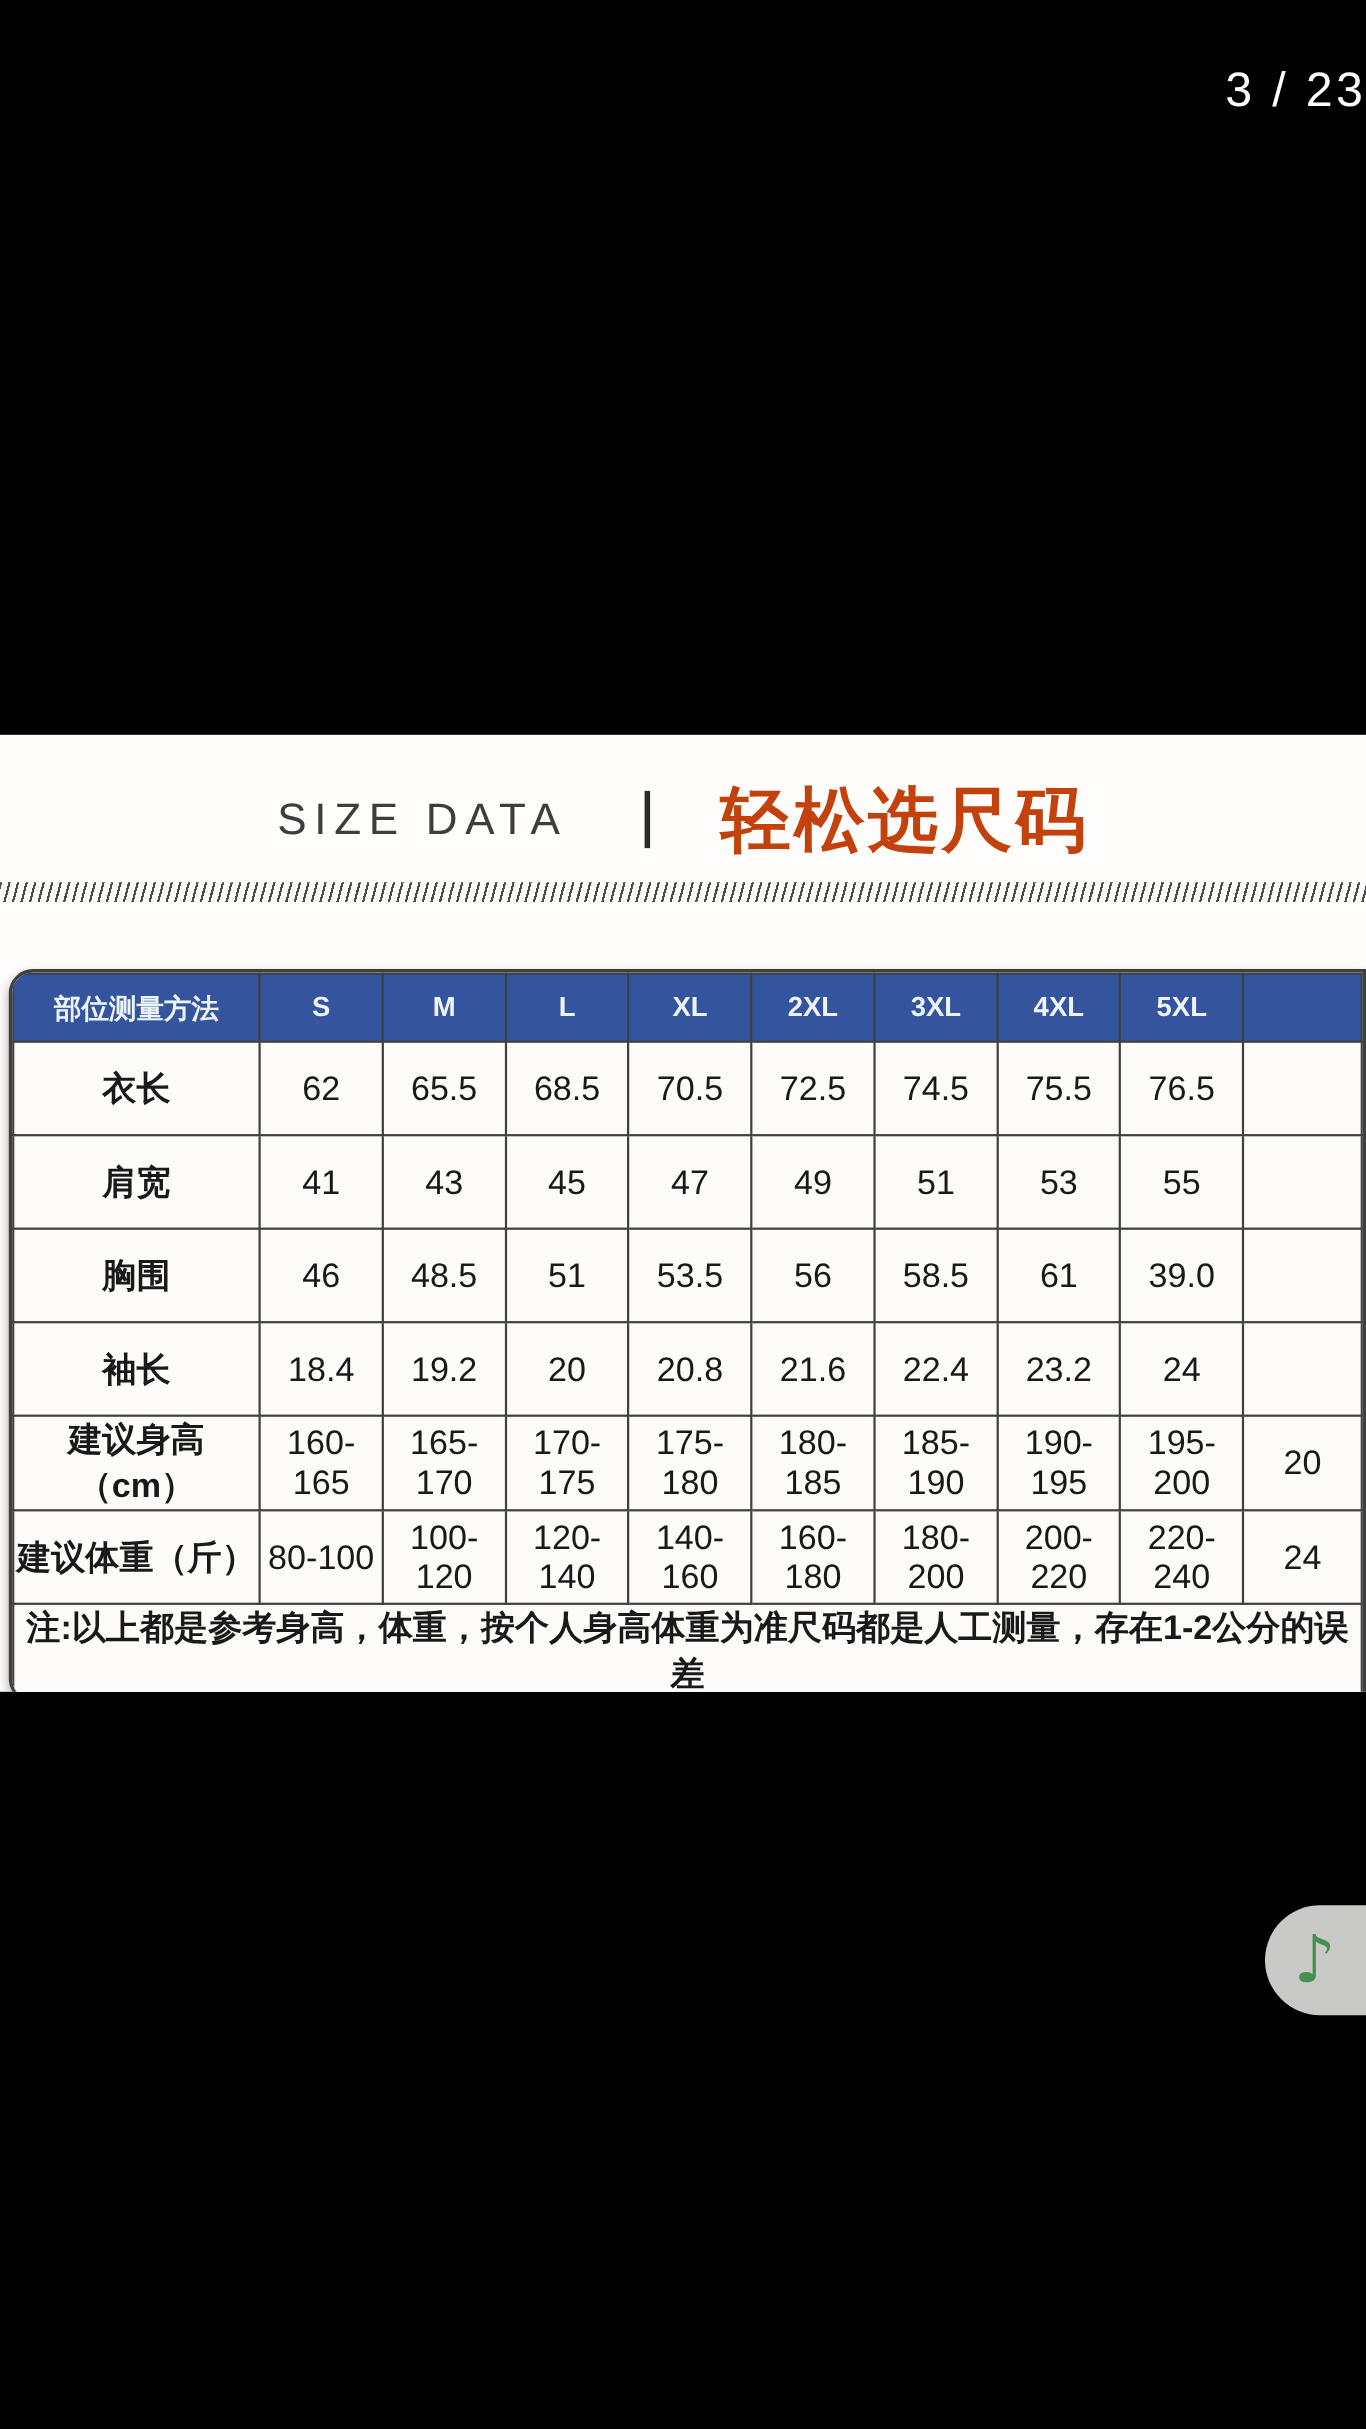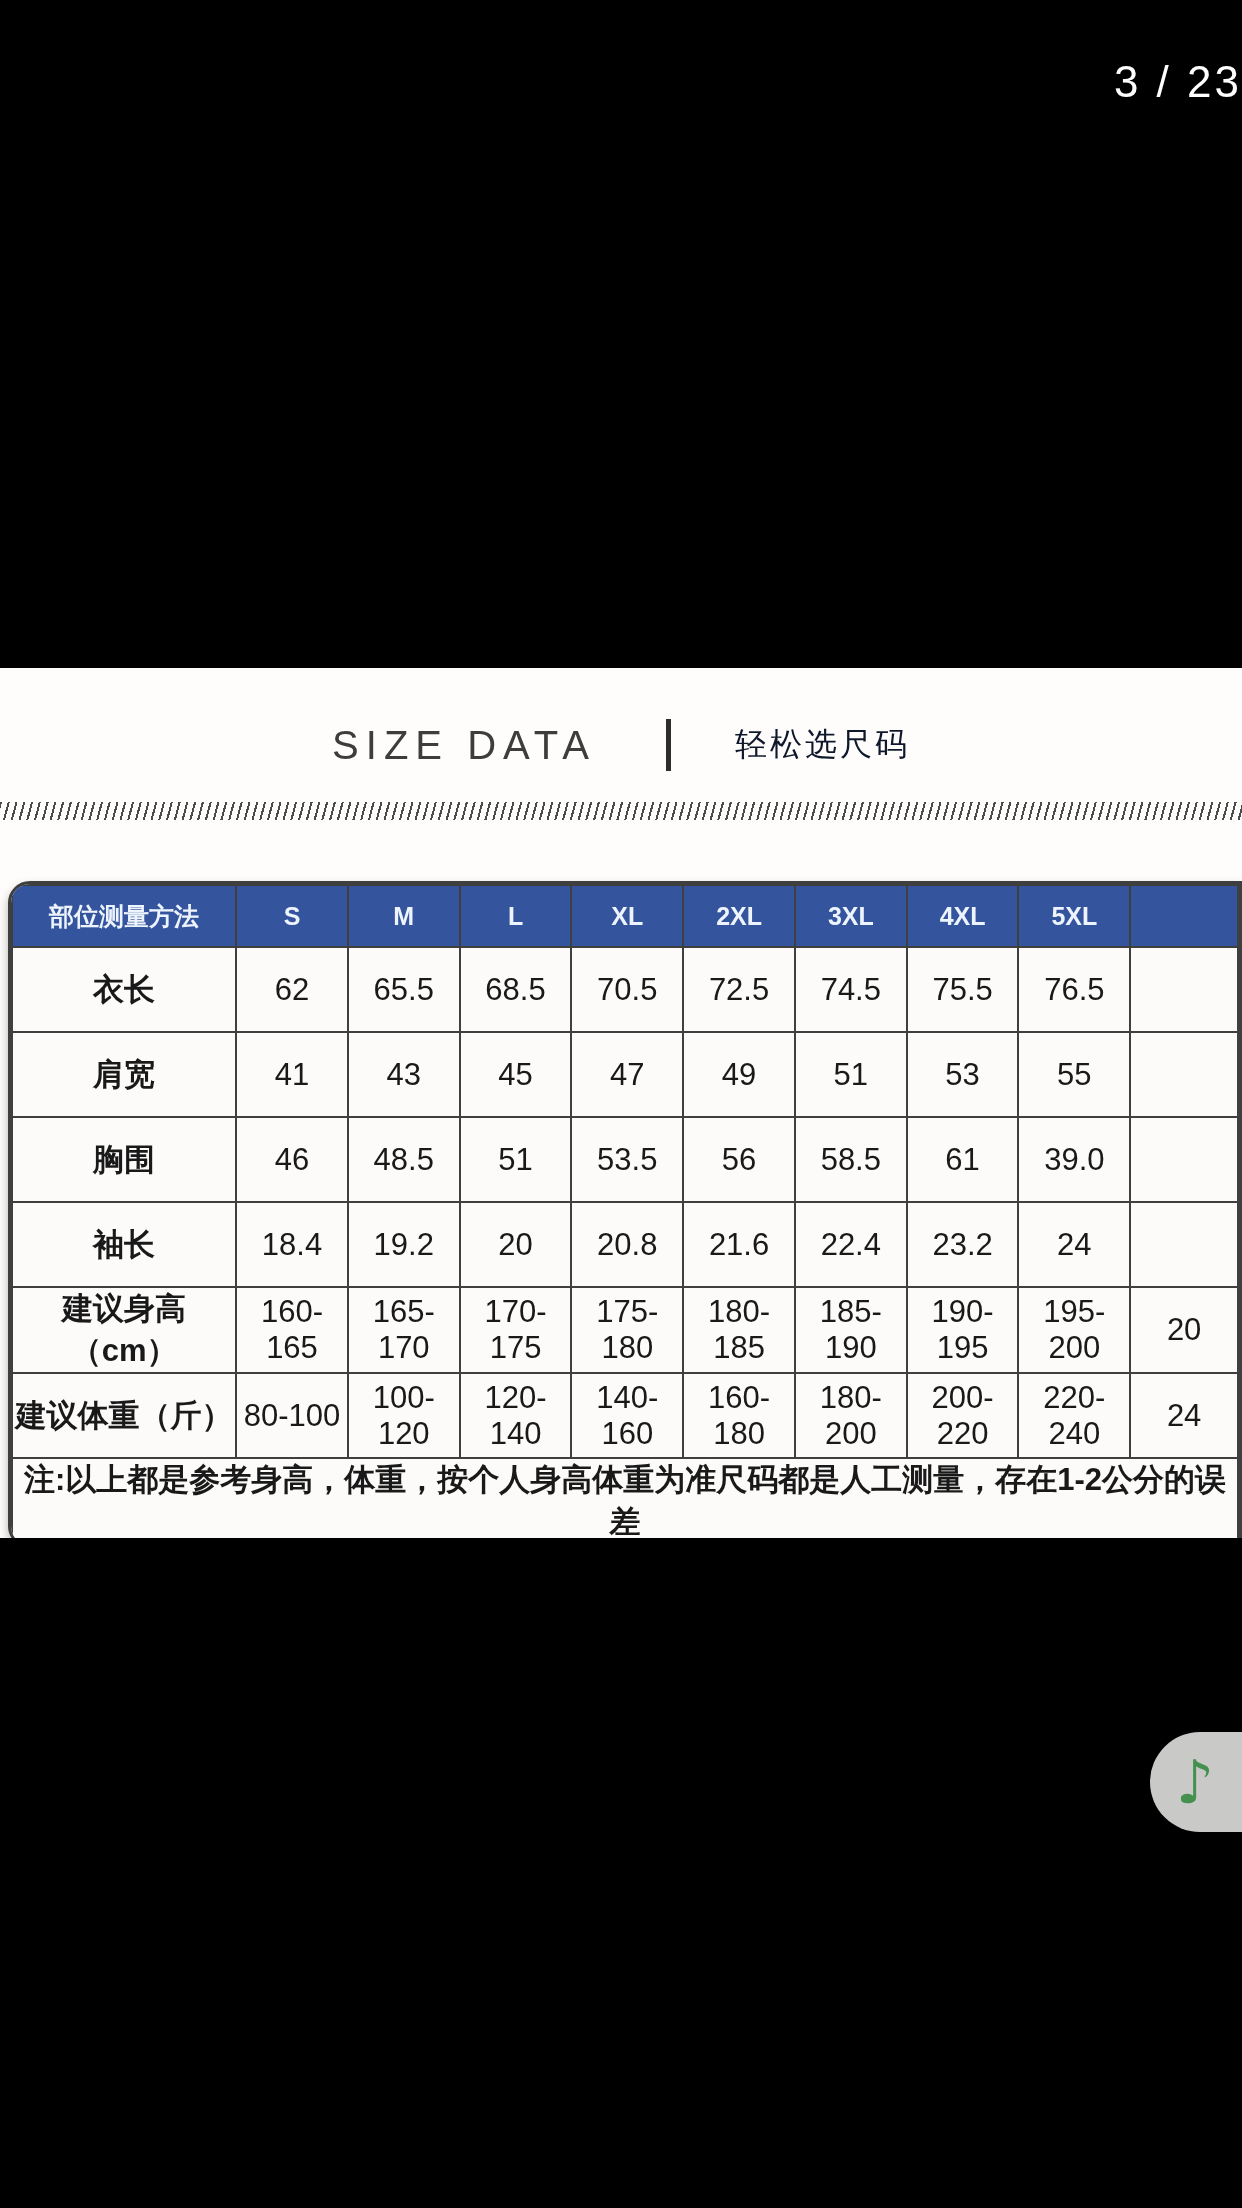--- a/index.html
+++ b/index.html
@@ -25,21 +25,21 @@
     position:absolute;top:42px;left:0;width:100%;height:70px;
     display:flex;align-items:center;justify-content:center;gap:40px;
   }
   .title-en{
     font-size:40px;font-weight:400;color:#3d3d3d;letter-spacing:7px;
   }
   .title-divider{
     width:5px;height:52px;background:#2c2c2c;margin:0 24px 0 30px;
   }
   .title-zh{
-    font-size:32px;font-weight:400;color:#0f172a;letter-spacing:3px;
+    font-size:64px;font-weight:700;color:#c2410c;letter-spacing:3px;
   }
   .hatch{
     position:absolute;top:134px;left:0;width:100%;height:18px;
     background:repeating-linear-gradient(105deg,
       #4b4b4b 0px,#4b4b4b 2px,transparent 2px,transparent 7.5px);
   }
   
   .table-wrap{
     position:absolute;left:8px;top:213px;
     border:3px solid #3f3f3f;

